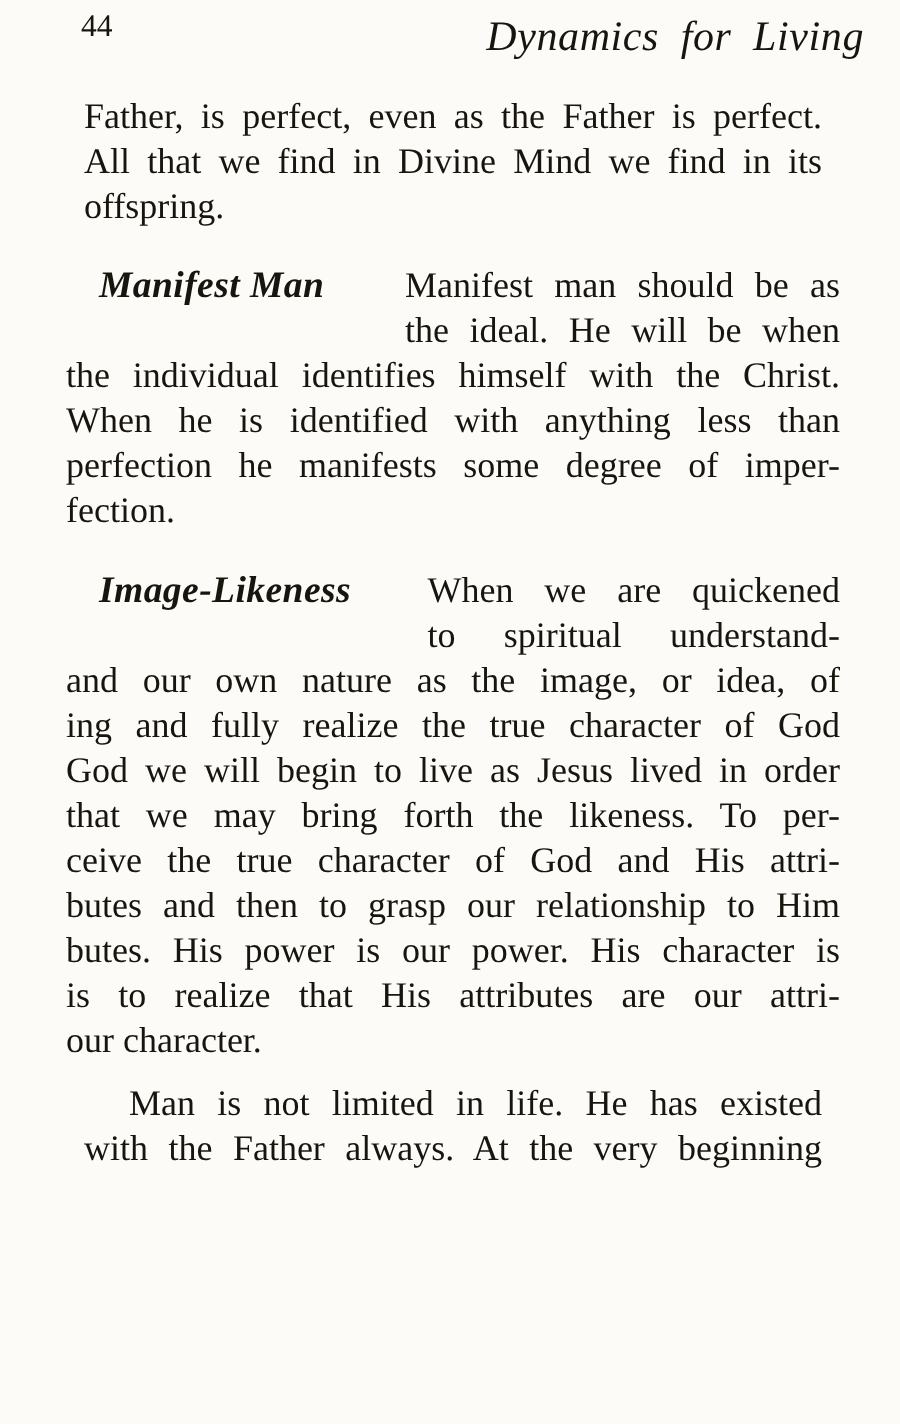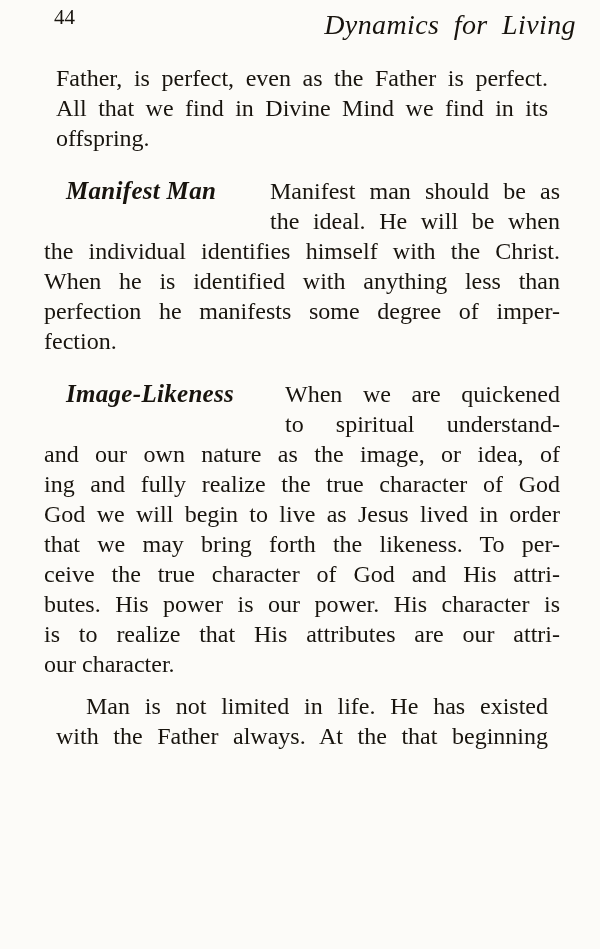--- a/index.html
+++ b/index.html
@@ -72,22 +72,23 @@
       </div>
       <div class="section section-2">
         <div class="section-heading">Image-Likeness</div>
         <div class="line just beside">When we are quickened</div>
         <div class="line just beside">to spiritual understand-</div>
         <div class="line just">and our own nature as the image, or idea, of</div>
         <div class="line just">ing and fully realize the true character of God</div>
         <div class="line just">God we will begin to live as Jesus lived in order</div>
         <div class="line just">that we may bring forth the likeness. To per-</div>
         <div class="line just">ceive the true character of God and His attri-</div>
+        <div class="line just">butes and then to grasp our relationship to Him</div>
         <div class="line just">butes. His power is our power. His character is</div>
         <div class="line just">is to realize that His attributes are our attri-</div>
         <div class="line">our character.</div>
       </div>
       <div class="paragraph">
         <div class="line just indent">Man is not limited in life. He has existed</div>
-        <div class="line just">with the Father always. At the that beginning</div>
+        <div class="line just">with the Father always. At the very beginning</div>
       </div>
     </div>
 </div>
 
 </body></html>

